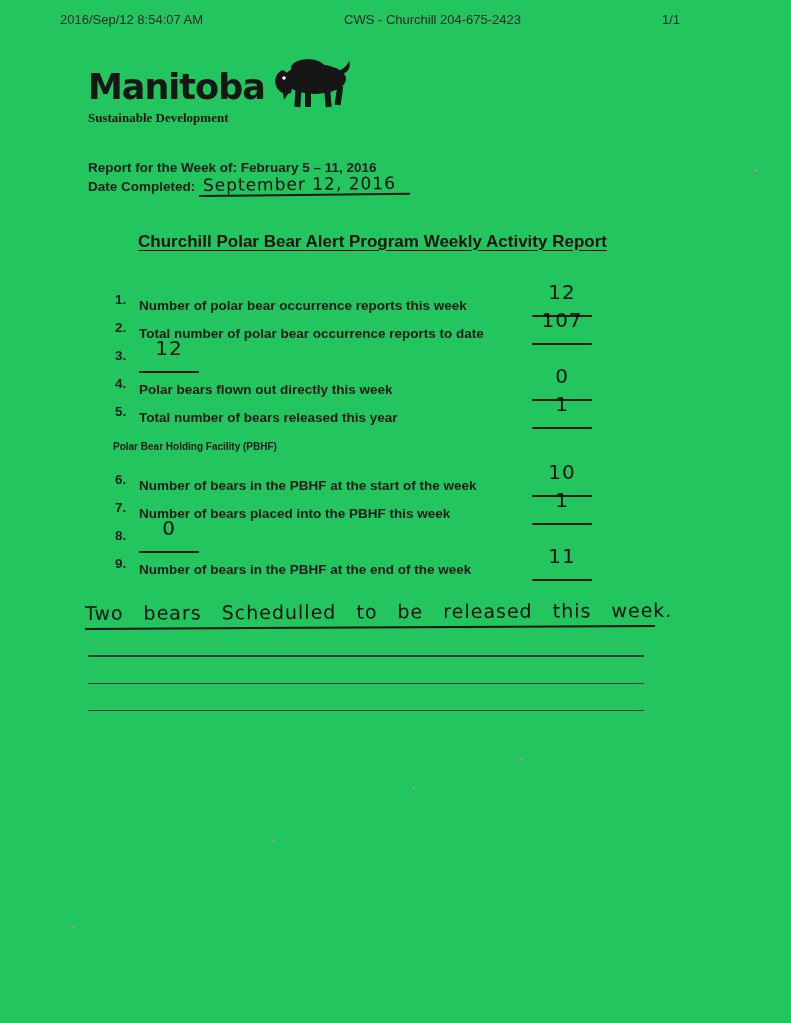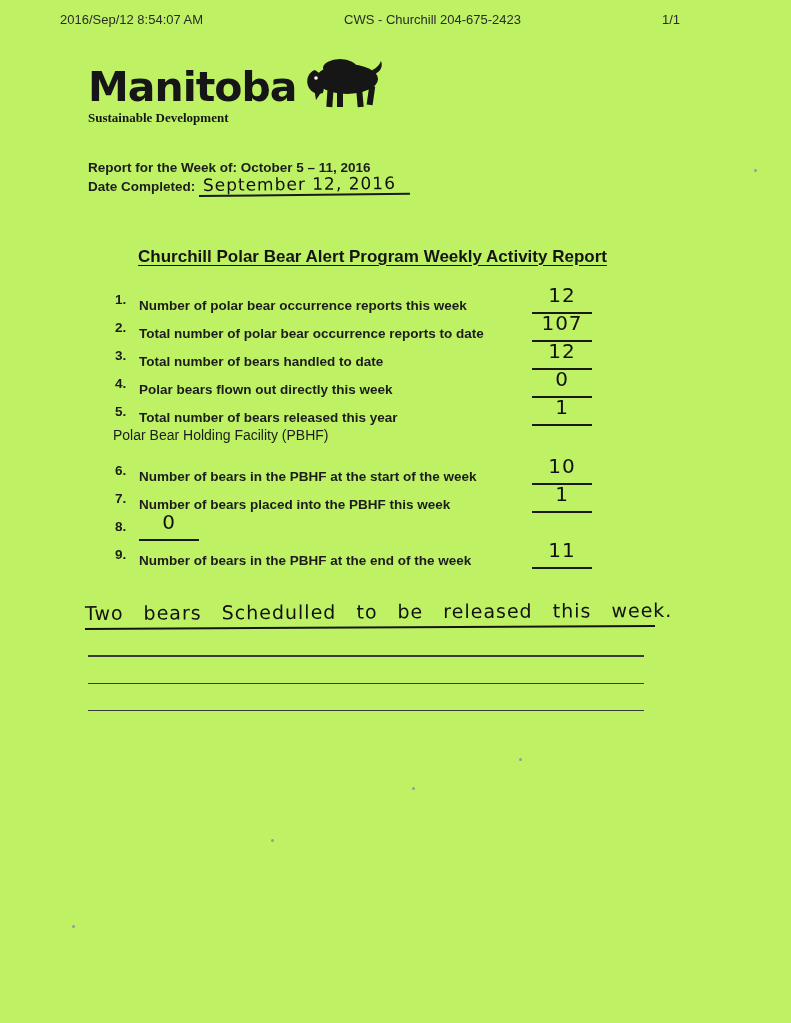--- a/index.html
+++ b/index.html
@@ -1,36 +1,36 @@
 <!DOCTYPE html>
 <html><head>
 <meta charset="utf-8">
 <style>
   * { margin:0; padding:0; box-sizing:border-box; }
   html,body { background:#ffffff; }
   .page {
     position:relative;
     width:791px; height:1023px;
-    background:#bef264;
+    background:#22c55e;
     font-family:"Liberation Sans", sans-serif;
     color:#1c1c1c;
     overflow:hidden;
   }
   
   .fax-header {
     position:absolute; top:12px; left:60px; width:620px;
     display:flex; justify-content:space-between;
     font-size:13px; color:#2a2a2a;
   }
   
   .logo { position:absolute; top:62px; left:88px; }
   .logo-row { display:flex; align-items:center; }
   .logo-brand {
     font-family:"DejaVu Sans", sans-serif;
-    font-size:41px; font-weight:bold; color:#161616;
+    font-size:35px; font-weight:bold; color:#161616;
     letter-spacing:-1px;
   }
   .bison { margin-left:6px; margin-top:-6px; }
   .logo-sub {
     font-size:13px; font-weight:bold; color:#161616; margin-top:-2px;
     letter-spacing:0px;
     font-family:Liberation Serif, serif;
   }
   
   .report-info { position:absolute; top:158px; left:88px; font-size:13.5px; font-weight:bold; }
@@ -40,37 +40,37 @@
     font-weight:normal; color:#111;
     letter-spacing:1px;
   }
   .hw-date {
     display:inline-block; font-size:17px; line-height:17px;
     border-bottom:2px solid #1a1a1a; padding:0 14px 1px 4px;
     transform:rotate(-0.6deg); transform-origin:left bottom;
   }
   
   .title {
-    position:absolute; top:247px; left:85px; width:575px;
+    position:absolute; top:232px; left:85px; width:575px;
     text-align:center; font-size:17px; font-weight:bold;
     text-decoration:underline; text-underline-offset:3px; color:#141414;
     white-space:nowrap;
   }
   
   .items { position:absolute; top:285px; left:115px; width:477px; }
   .item-row { display:flex; align-items:center; height:28px; }
   .item-num { width:24px; font-size:13.5px; font-weight:bold; flex:none; }
   .item-label { flex:1; font-size:13.5px; font-weight:bold;margin-top:12px; }
   .value-box {
     flex:none; width:60px; text-align:center;
     border-bottom:2px solid #1a1a1a;
-    font-size:20px; line-height:21px; padding-bottom:6px;
+    font-size:20px; line-height:21px; padding-bottom:12px;
   }
   .subheader {
-    font-size:14px; font-weight:normal; margin:2px 0 13px -2px;
+    font-size:10px; font-weight:bold; margin:16px 0 13px -2px;
   }
   
   .remarks { position:absolute; top:594px; left:85px; width:570px; }
   .remarks-label {
     font-size:13px; font-weight:bold;
     text-decoration:underline; text-underline-offset:2px;
   }
   .remark-text {
     margin-top:7px; font-size:19px; line-height:24px;
     border-bottom:2px solid #151515; padding-bottom:3px;
@@ -115,21 +115,21 @@
           <circle cx="13" cy="22" r="1.8" fill="#ffffff"></circle>
         </svg>
       </span>
     </div>
     <div class="logo-sub">Sustainable Development</div>
   </div>
 
   <div class="report-info">
     <div class="report-line">
       <span>Report for the Week of:</span>
-      <span>October 5 – 11, 2016</span>
+      <span>February 5 – 11, 2016</span>
     </div>
     <div class="report-line">
       <span>Date Completed:</span>
       <span class="handwritten hw-date">September 12, 2016</span>
     </div>
   </div>
 
   <div class="title">Churchill Polar Bear Alert Program Weekly Activity Report</div>
 
   <div class="items">
@@ -139,21 +139,20 @@
       <span class="item-label">Number of polar bear occurrence reports this week</span>
       <span class="value-box handwritten">12</span>
     </div>
     <div class="item-row">
       <span class="item-num">2.</span>
       <span class="item-label">Total number of polar bear occurrence reports to date</span>
       <span class="value-box handwritten">107</span>
     </div>
     <div class="item-row">
       <span class="item-num">3.</span>
-      <span class="item-label">Total number of bears handled to date</span>
       <span class="value-box handwritten">12</span>
     </div>
     <div class="item-row">
       <span class="item-num">4.</span>
       <span class="item-label">Polar bears flown out directly this week</span>
       <span class="value-box handwritten">0</span>
     </div>
     <div class="item-row">
       <span class="item-num">5.</span>
       <span class="item-label">Total number of bears released this year</span>

